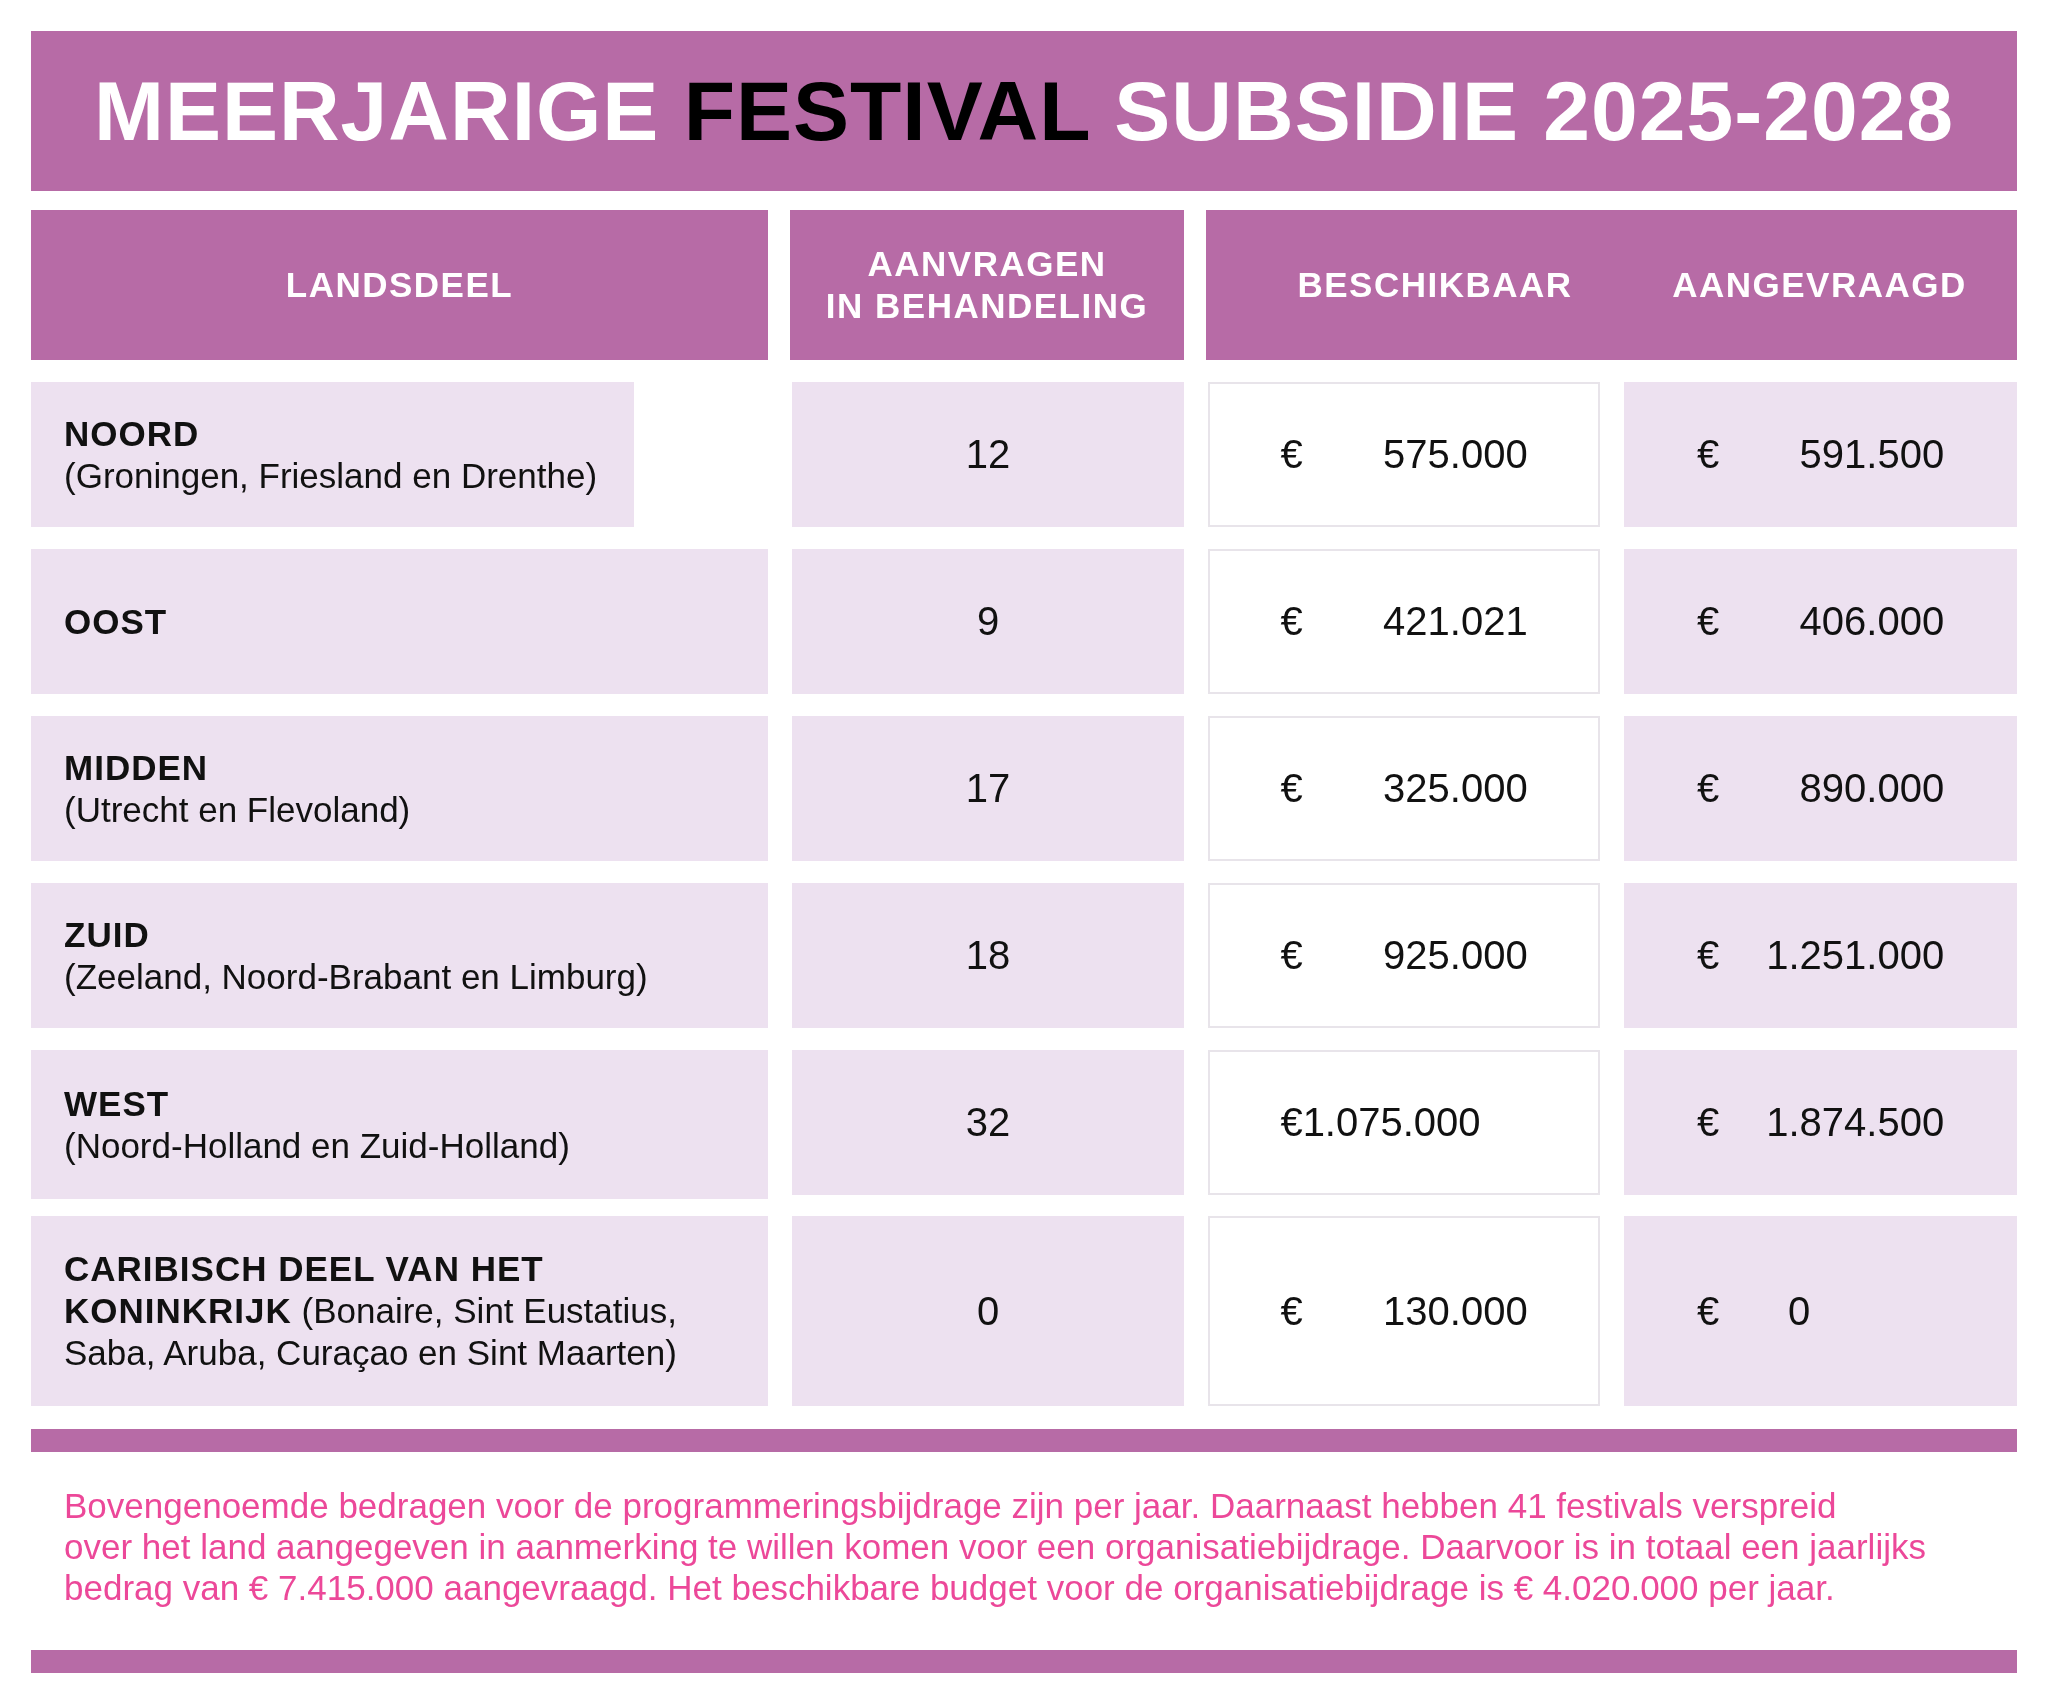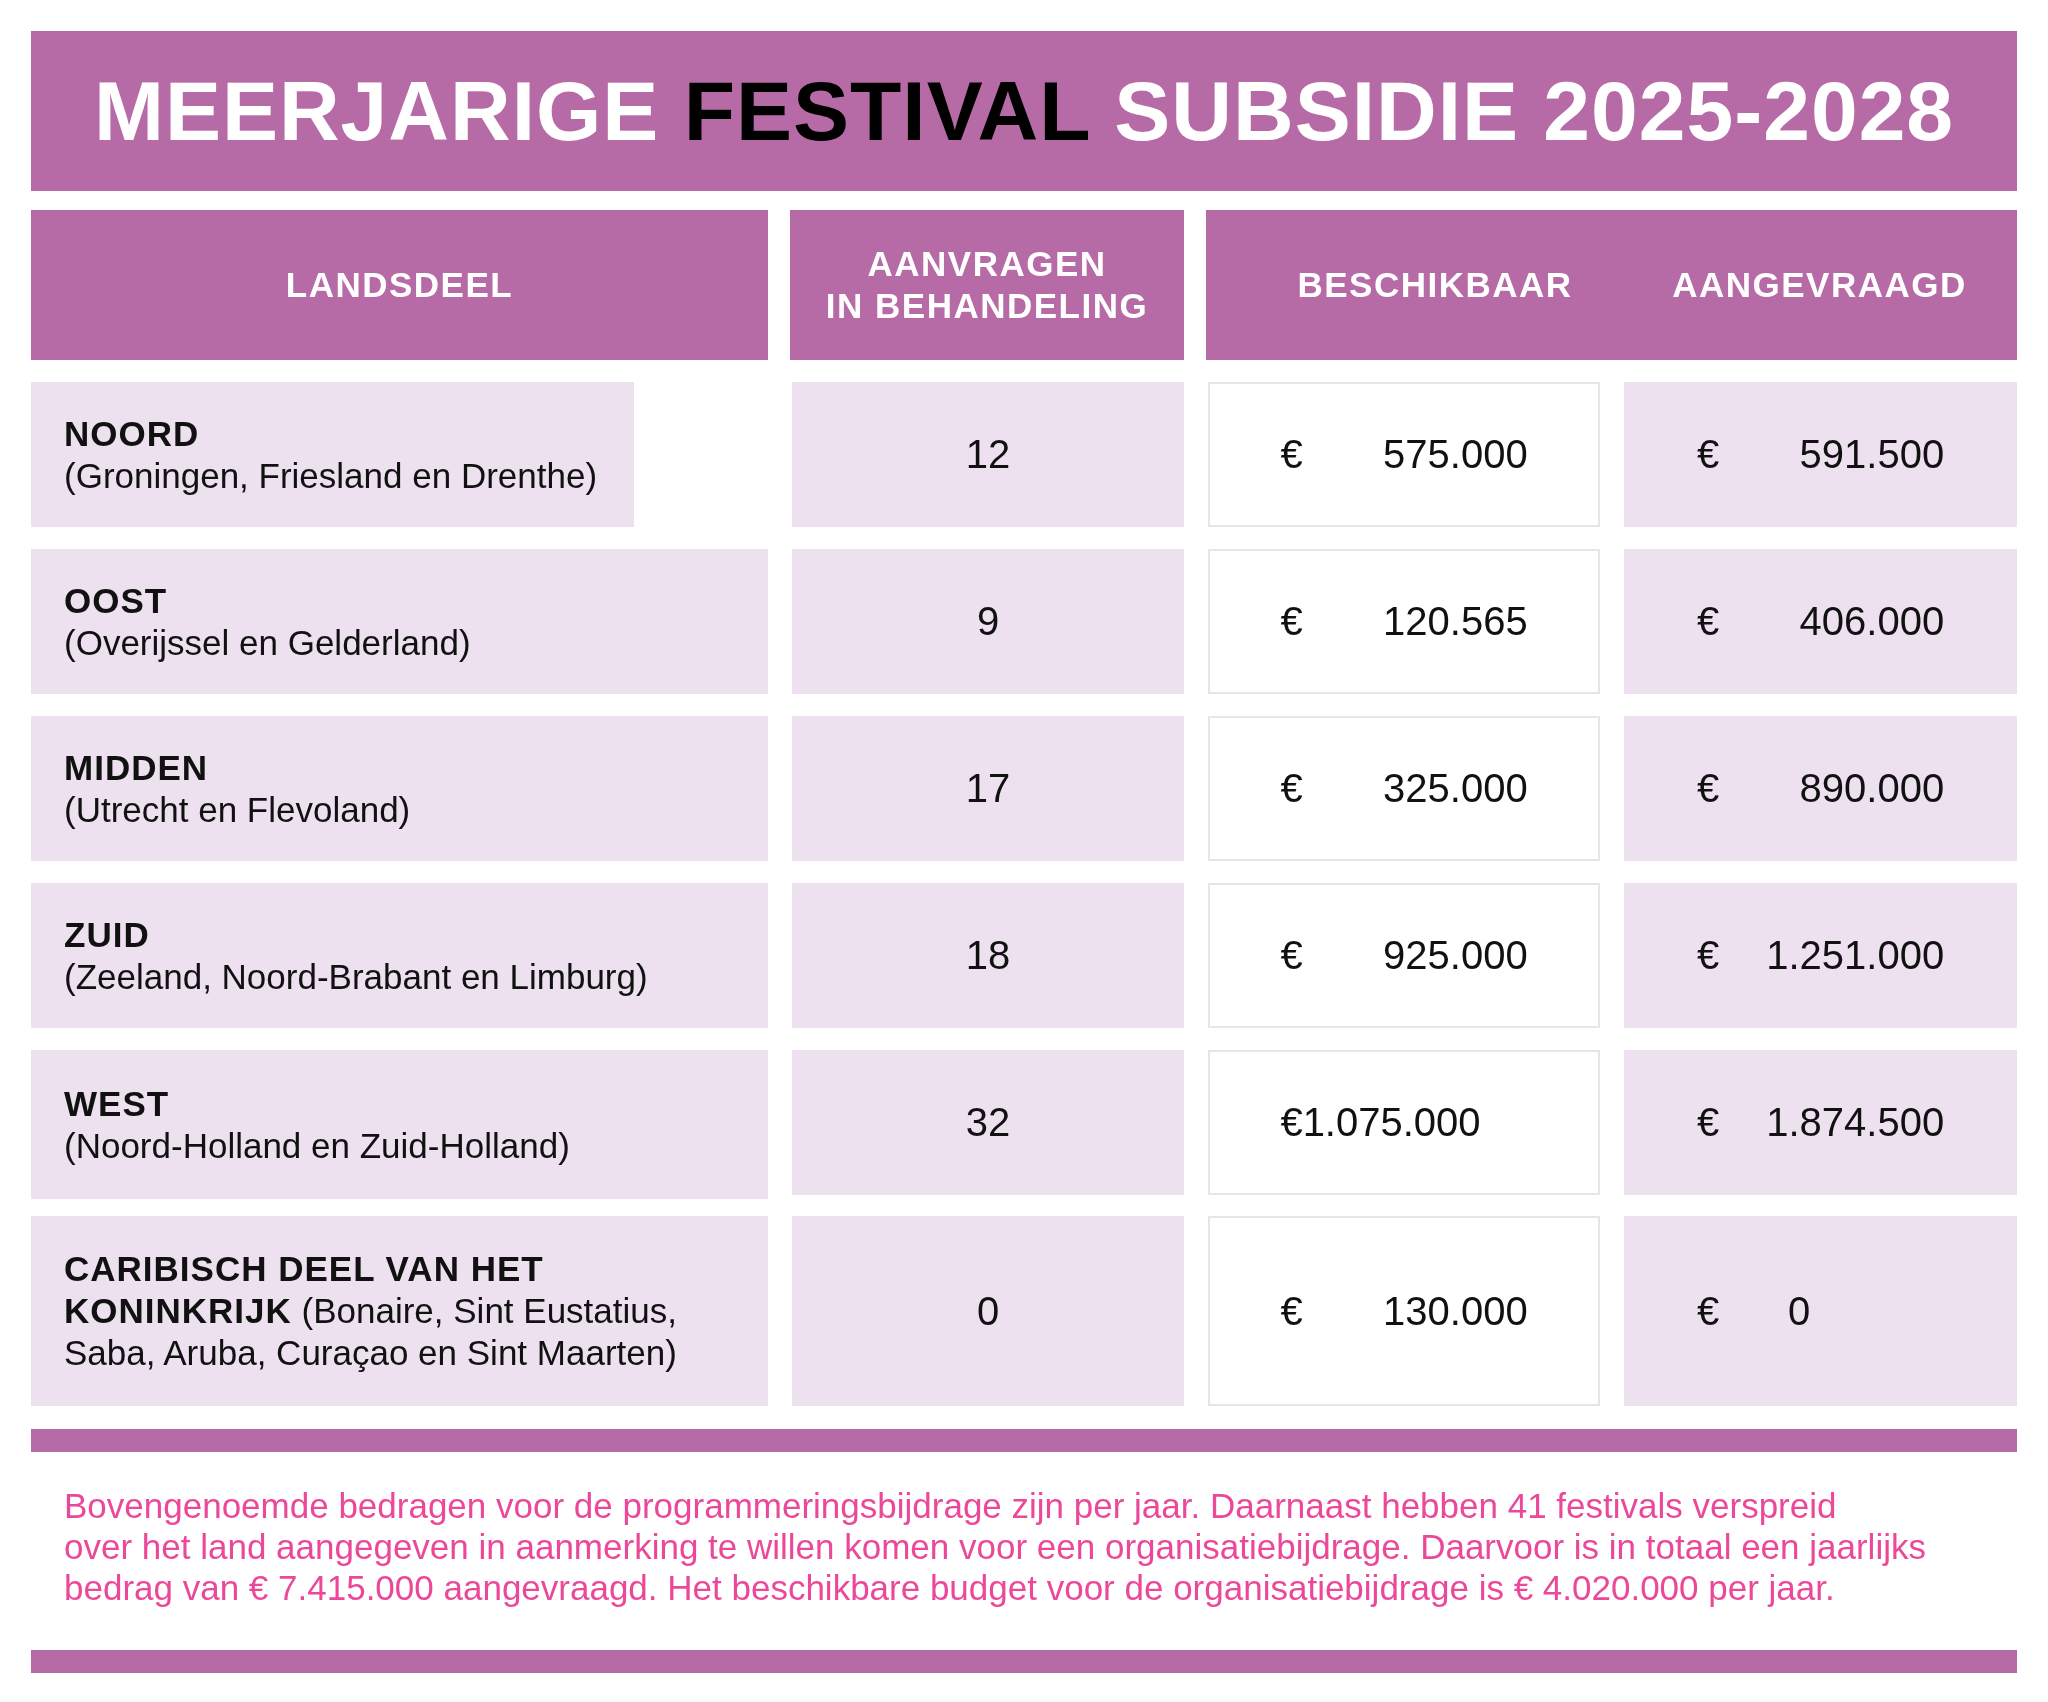--- a/index.html
+++ b/index.html
@@ -70,28 +70,27 @@
 <div class="abs cell c-beschik" style="left:1208px;top:382px;width:392px;height:145px;">
   <div class="amount"><span class="euro">€</span><span class="amt-pad" style="text-align:right;">575.000</span></div>
 </div>
 <div class="abs cell c-aanvr" style="left:1624px;top:382px;width:393px;height:145px;">
   <div class="amount"><span class="euro">€</span><span class="amt-pad" style="text-align:right;">591.500</span></div>
 </div>
 
 <div class="abs cell c-land" style="left:31px;top:549px;width:737px;height:145px;">
   <div class="land-text">
     <div class="land-name">OOST</div>
-    <div class="land-prov">(Overijssel en Gelderland)</div>
   </div>
 </div>
 <div class="abs cell c-num" style="left:792px;top:549px;width:392px;height:145px;">
   <span>9</span>
 </div>
 <div class="abs cell c-beschik" style="left:1208px;top:549px;width:392px;height:145px;">
-  <div class="amount"><span class="euro">€</span><span class="amt-pad" style="text-align:right;">120.565</span></div>
+  <div class="amount"><span class="euro">€</span><span class="amt-pad" style="text-align:right;">421.021</span></div>
 </div>
 <div class="abs cell c-aanvr" style="left:1624px;top:549px;width:393px;height:145px;">
   <div class="amount"><span class="euro">€</span><span class="amt-pad" style="text-align:right;">406.000</span></div>
 </div>
 
 <div class="abs cell c-land" style="left:31px;top:716px;width:737px;height:145px;">
   <div class="land-text">
     <div class="land-name">MIDDEN</div>
     <div class="land-prov">(Utrecht en Flevoland)</div>
   </div>

